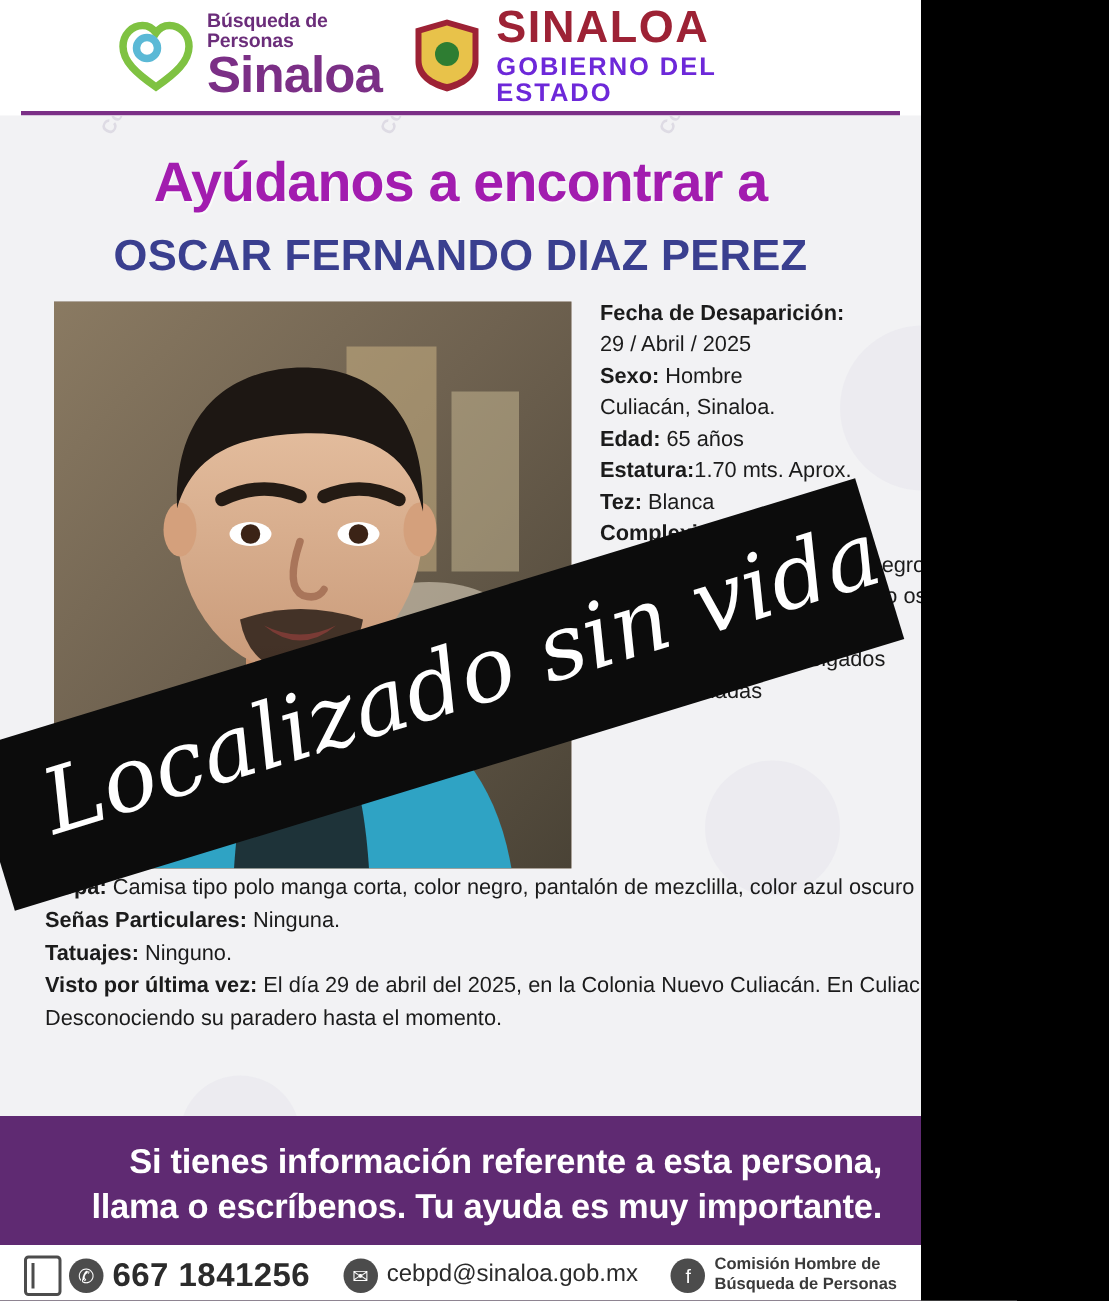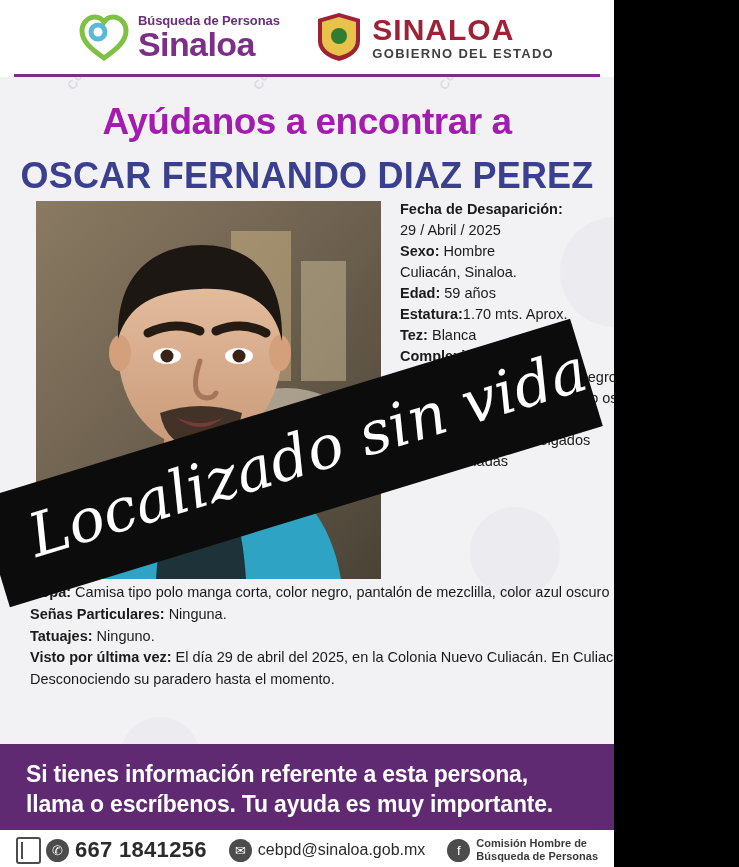--- a/index.html
+++ b/index.html
@@ -76,22 +76,22 @@
     position: relative;
   }
   .gov-text { line-height: 1; }
   .gov-big {
     color: #9d2235;
     font-size: 30px;
     font-weight: bold;
     letter-spacing: 1px;
   }
   .gov-small {
-    color: #404040;
-    font-size: 13px;
+    color: #6d28d9;
+    font-size: 17px;
     font-weight: bold;
     letter-spacing: 1.3px;
     margin-top: 2px;
   }
   .header-rule {
     height: 3px;
     background: #7b2f86;
     margin: 0 14px;
   }
 
@@ -138,21 +138,21 @@
     color: #a21caf;
     letter-spacing: -0.5px;
     text-shadow: 1px 1px 0 rgba(255,255,255,.6);
   }
   .name {
     position: absolute;
     top: 78px;
     left: 0;
     right: 0;
     text-align: center;
-    font-size: 36px;
+    font-size: 29px;
     font-weight: bold;
     color: #3a3f8f;
     letter-spacing: 0.2px;
   }
 
   .photo {
     position: absolute;
     left: 36px;
     top: 124px;
     width: 345px;
@@ -210,21 +210,21 @@
   
   .footer {
     position: relative;
     height: 126px;
     background: #5f2a72;
     color: #ffffff;
     overflow: hidden;
   }
   .footer-msg {
     padding: 16px 26px 0 26px;
-    text-align: left;
+    text-align: right;
     font-size: 23px;
     font-weight: bold;
     line-height: 1.3;
     letter-spacing: -0.2px;
   }
   .footer-bar {
     position: absolute;
     left: 0; right: 0; bottom: 0;
     height: 40px;
     background: #ffffff;
@@ -347,21 +347,21 @@
         <path d="M124 212 q40 -14 82 0 q-6 34 -41 36 q-35 -2 -41 -36 z" fill="#2a1f18" opacity=".85"></path>
         <path d="M140 216 q24 12 48 0 q-12 10 -24 10 q-12 0 -24 -10 z" fill="#7a3b35"></path>
       </svg>
     </div>
 
     <div class="details" id="details">
         <div><span class="lbl">Fecha de Desaparición:</span></div>
         <div><span>29 / Abril / 2025</span></div>
         <div><span class="lbl">Sexo:</span><span> Hombre</span></div>
         <div><span>Culiacán, Sinaloa.</span></div>
-        <div><span class="lbl">Edad:</span><span> 59 años</span></div>
+        <div><span class="lbl">Edad:</span><span> 65 años</span></div>
         <div><span class="lbl">Estatura:</span><span>1.70 mts. Aprox.</span></div>
         <div><span class="lbl">Tez:</span><span> Blanca</span></div>
         <div><span class="lbl">Complexión:</span><span> Delgada</span></div>
         <div><span class="lbl">Cabello:</span><span> Lacio, corto, color negro</span></div>
         <div><span class="lbl">Ojos:</span><span> Medianos, color castaño oscuro</span></div>
         <div><span class="lbl">Nariz:</span><span> Mediana</span></div>
         <div><span class="lbl">Boca:</span><span> Chica, labios delgados</span></div>
         <div><span class="lbl">Cejas:</span><span> Pobladas</span></div>
       </div>
 

